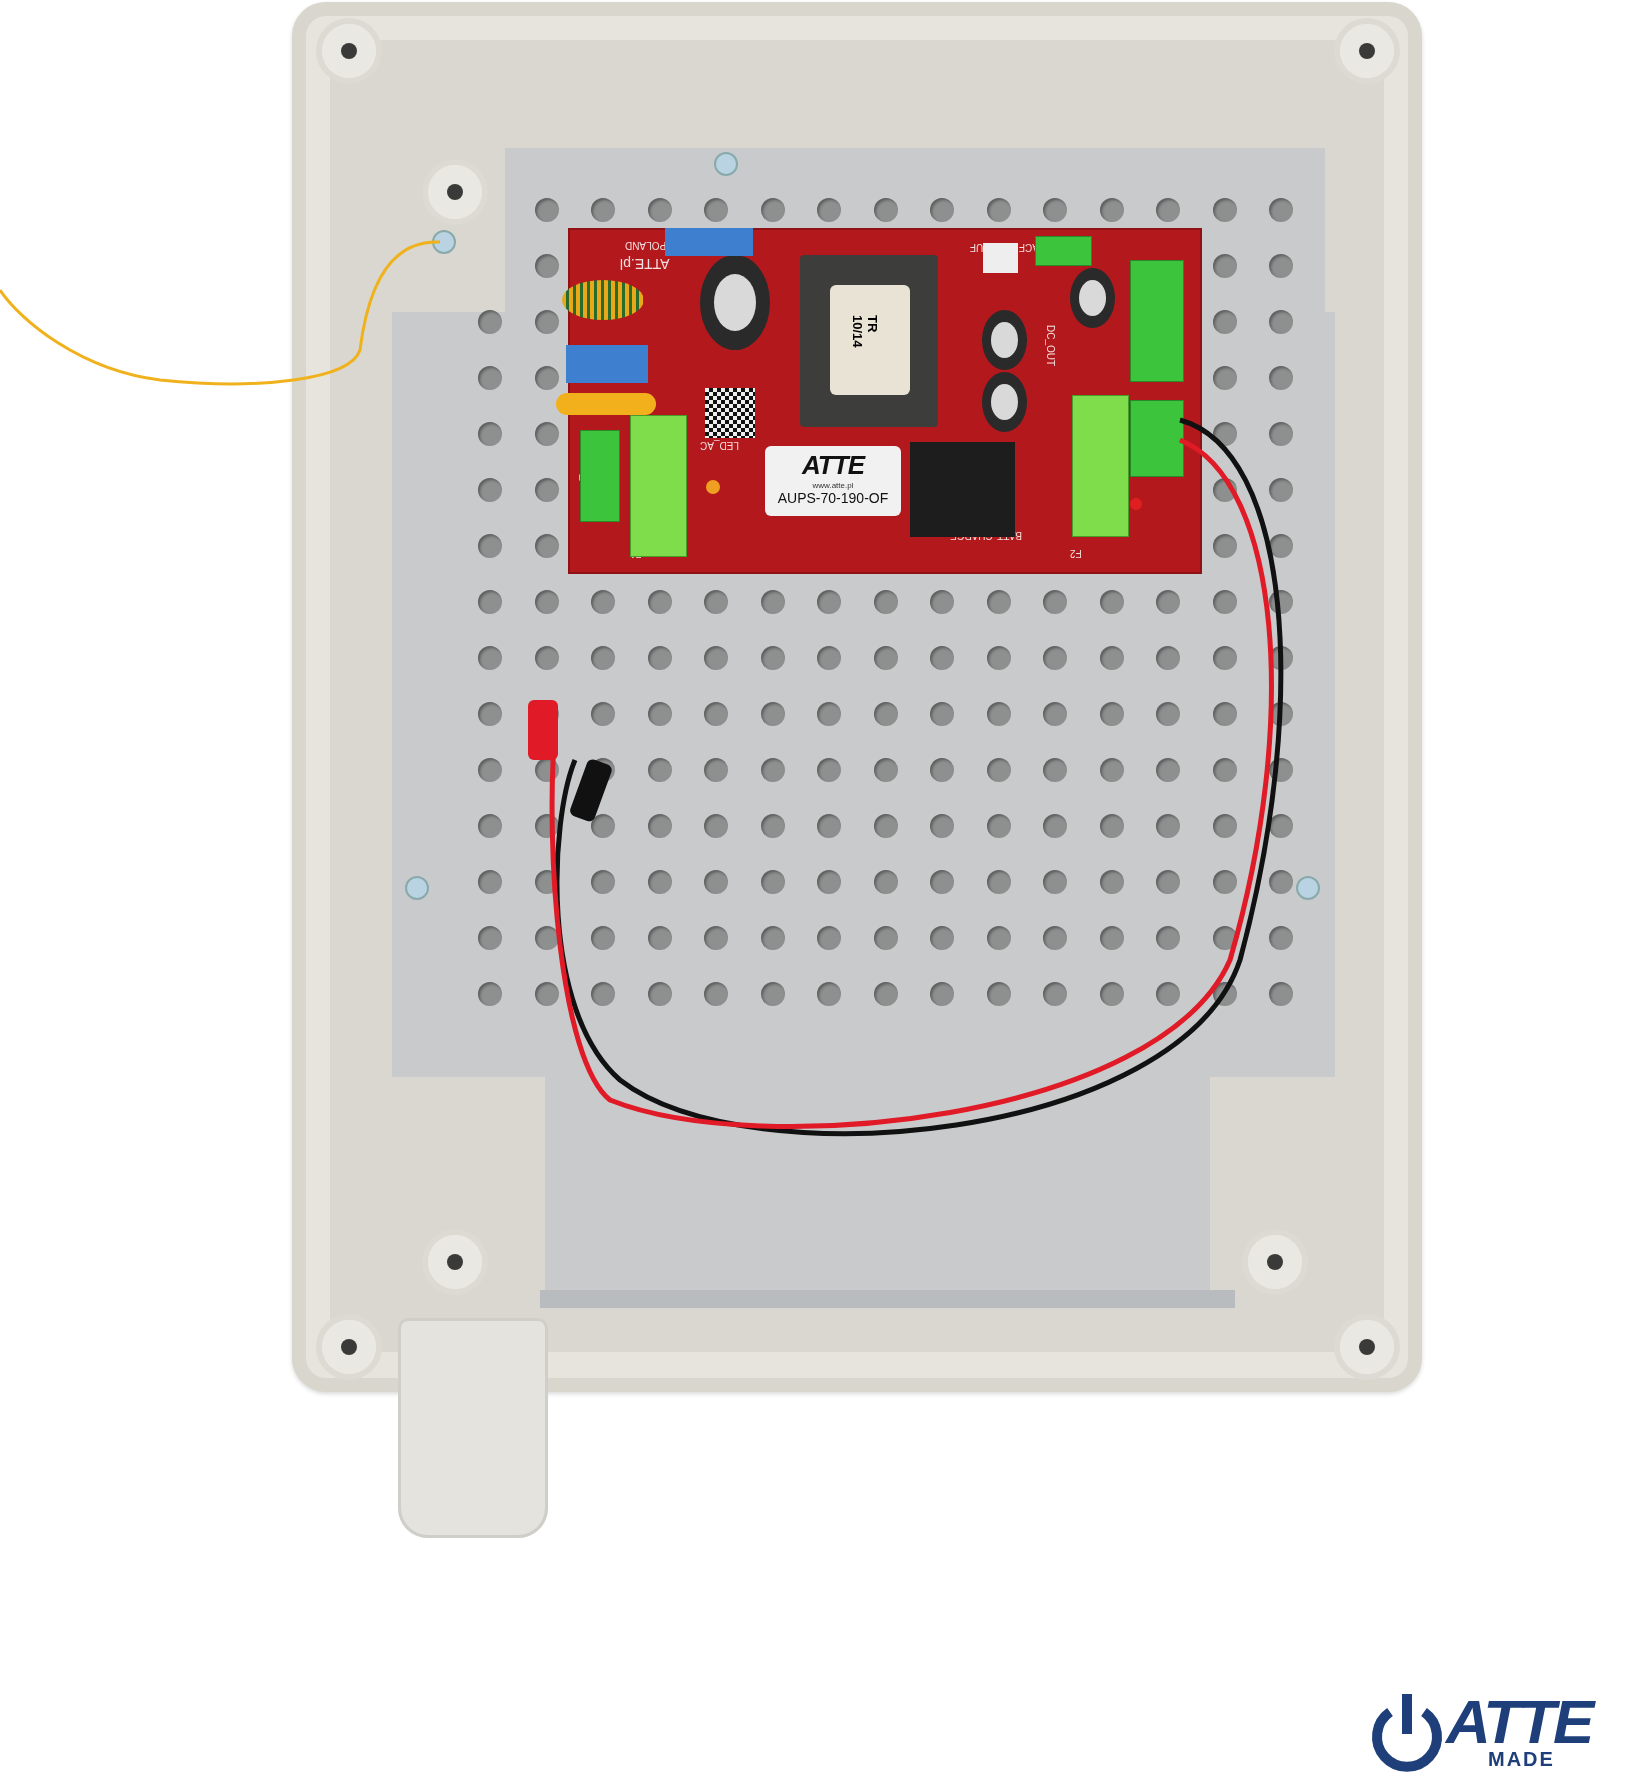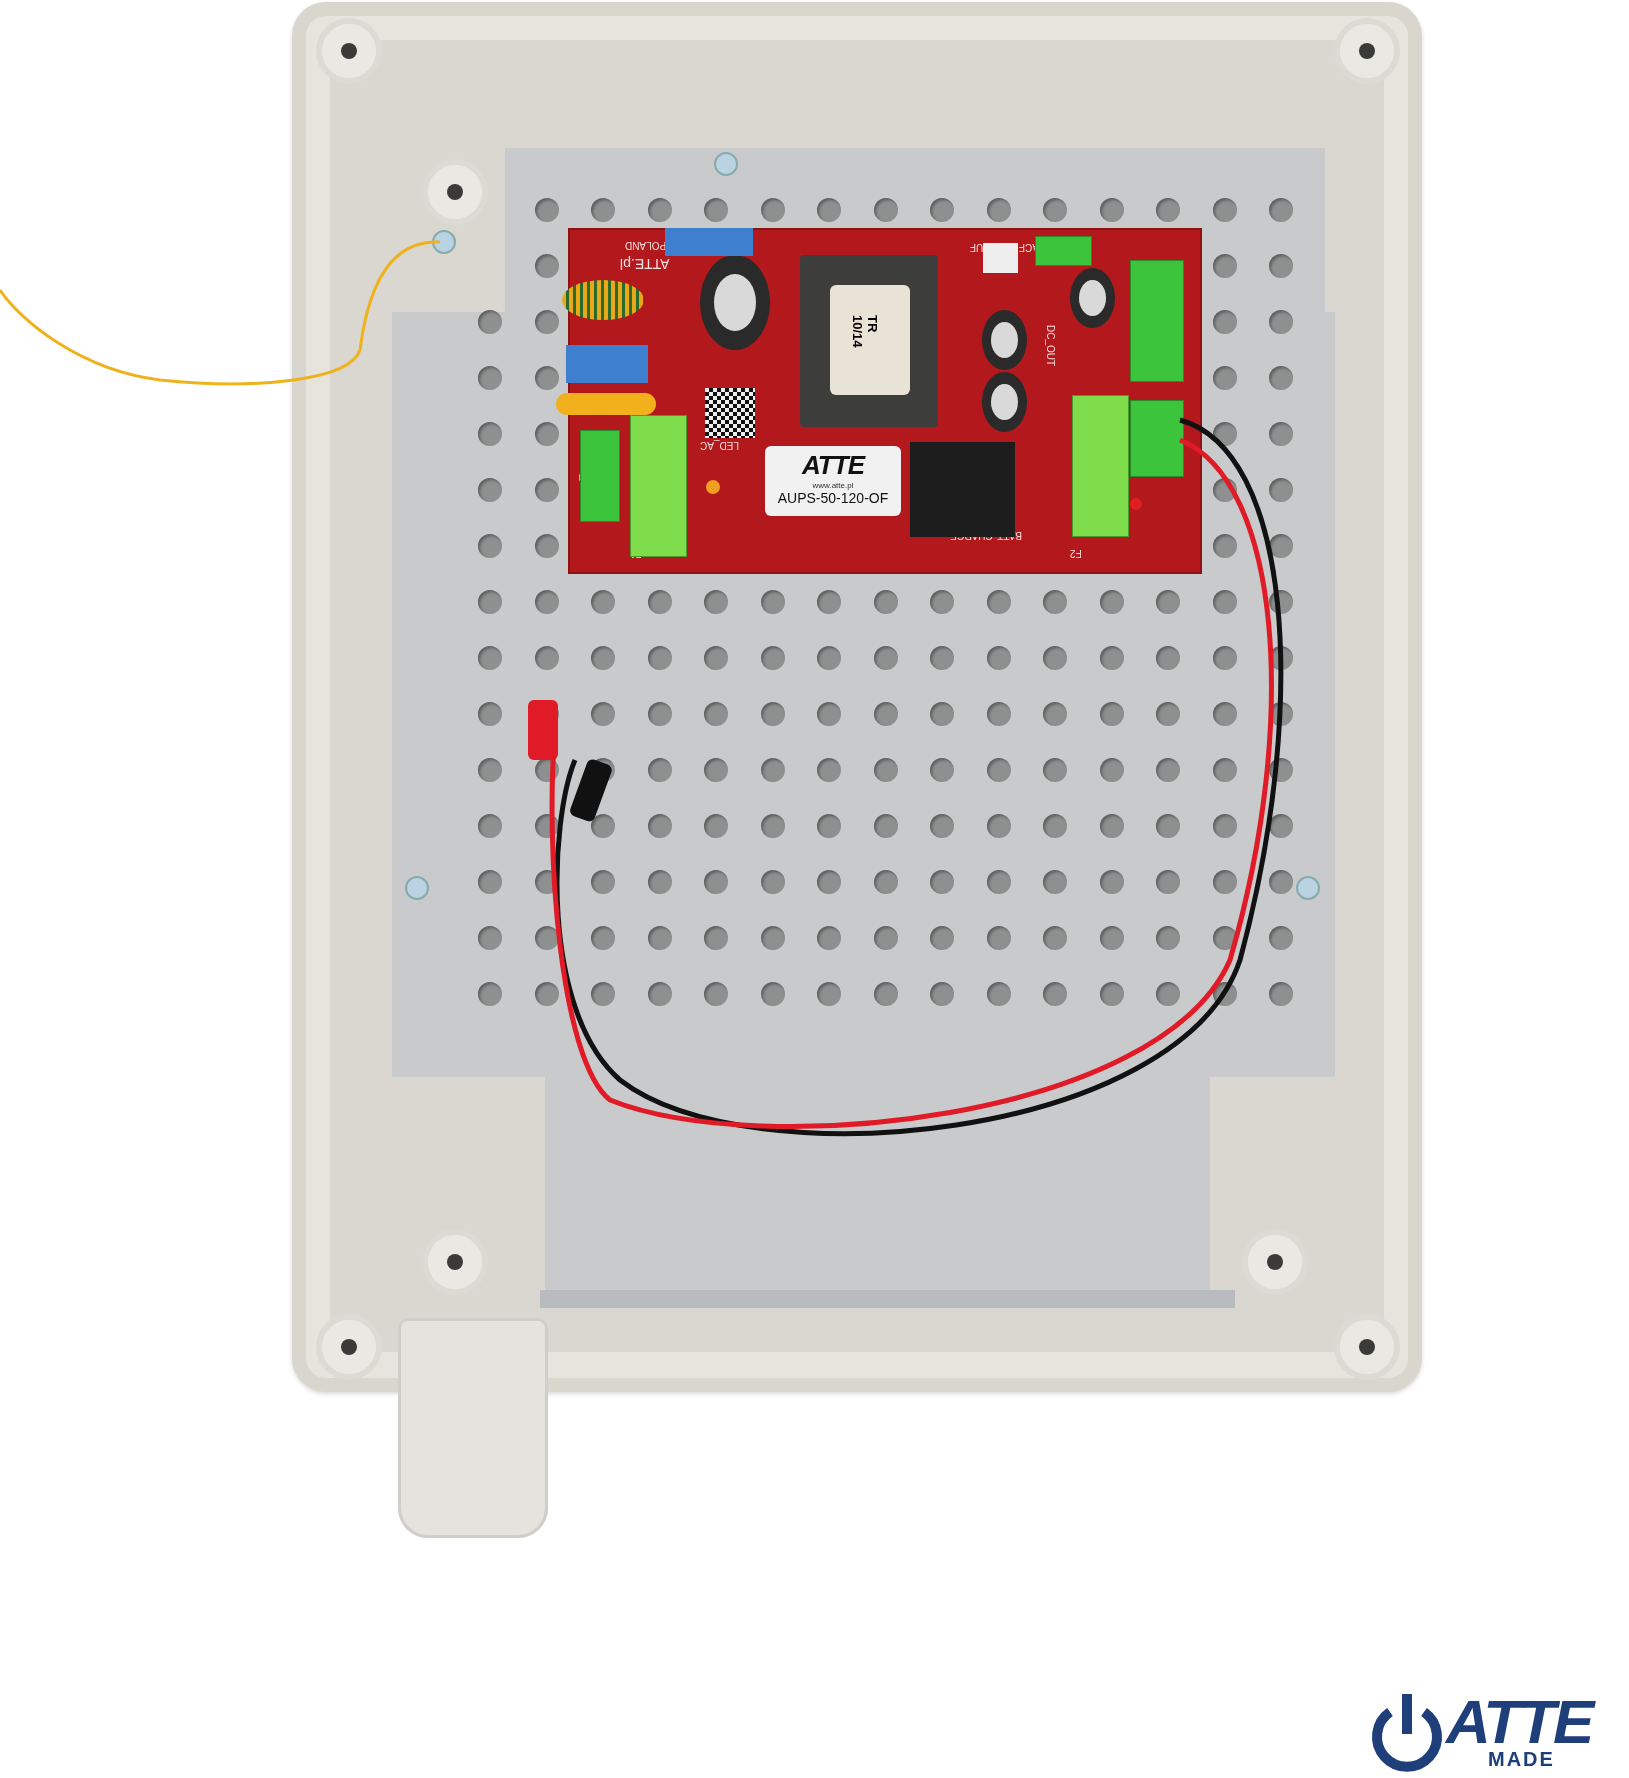--- a/index.html
+++ b/index.html
@@ -244,21 +244,21 @@
 <div class="abs" style="left:566px;top:345px;width:82px;height:38px;background:#3f7fd0;"></div>
 <div class="abs" style="left:665px;top:228px;width:88px;height:28px;background:#3f7fd0;"></div>
 <div class="abs" style="left:556px;top:393px;width:100px;height:22px;border-radius:11px;background:#f2b01c;"></div>
 <div class="abs" style="left:705px;top:388px;width:50px;height:50px;background:repeating-conic-gradient(#111 0 25%,#eee 0 50%) 0 0/8px 8px;"></div>
 
 <div class="abs" style="left:910px;top:442px;width:105px;height:95px;background:#1d1d1d;"></div>
 
 <div class="abs label">
   <div class="brand">ATTE</div>
   <div style="font-size:8px;color:#333;">www.atte.pl</div>
-  <div class="model">AUPS-50-120-OF</div>
+  <div class="model">AUPS-70-190-OF</div>
 </div>
 
 <div class="abs green" style="left:580px;top:430px;width:38px;height:90px;"></div>
 <div class="abs lightgreen" style="left:630px;top:415px;width:55px;height:140px;"></div>
 <div class="abs lightgreen" style="left:1072px;top:395px;width:55px;height:140px;"></div>
 <div class="abs green" style="left:1130px;top:260px;width:52px;height:120px;"></div>
 <div class="abs green" style="left:1130px;top:400px;width:52px;height:75px;"></div>
 <div class="abs green" style="left:1035px;top:236px;width:55px;height:28px;"></div>
 <div class="abs" style="left:983px;top:243px;width:35px;height:30px;background:#eeeeee;"></div>
 <div class="abs" style="left:706px;top:480px;width:14px;height:14px;border-radius:50%;background:#f0a020;"></div>

